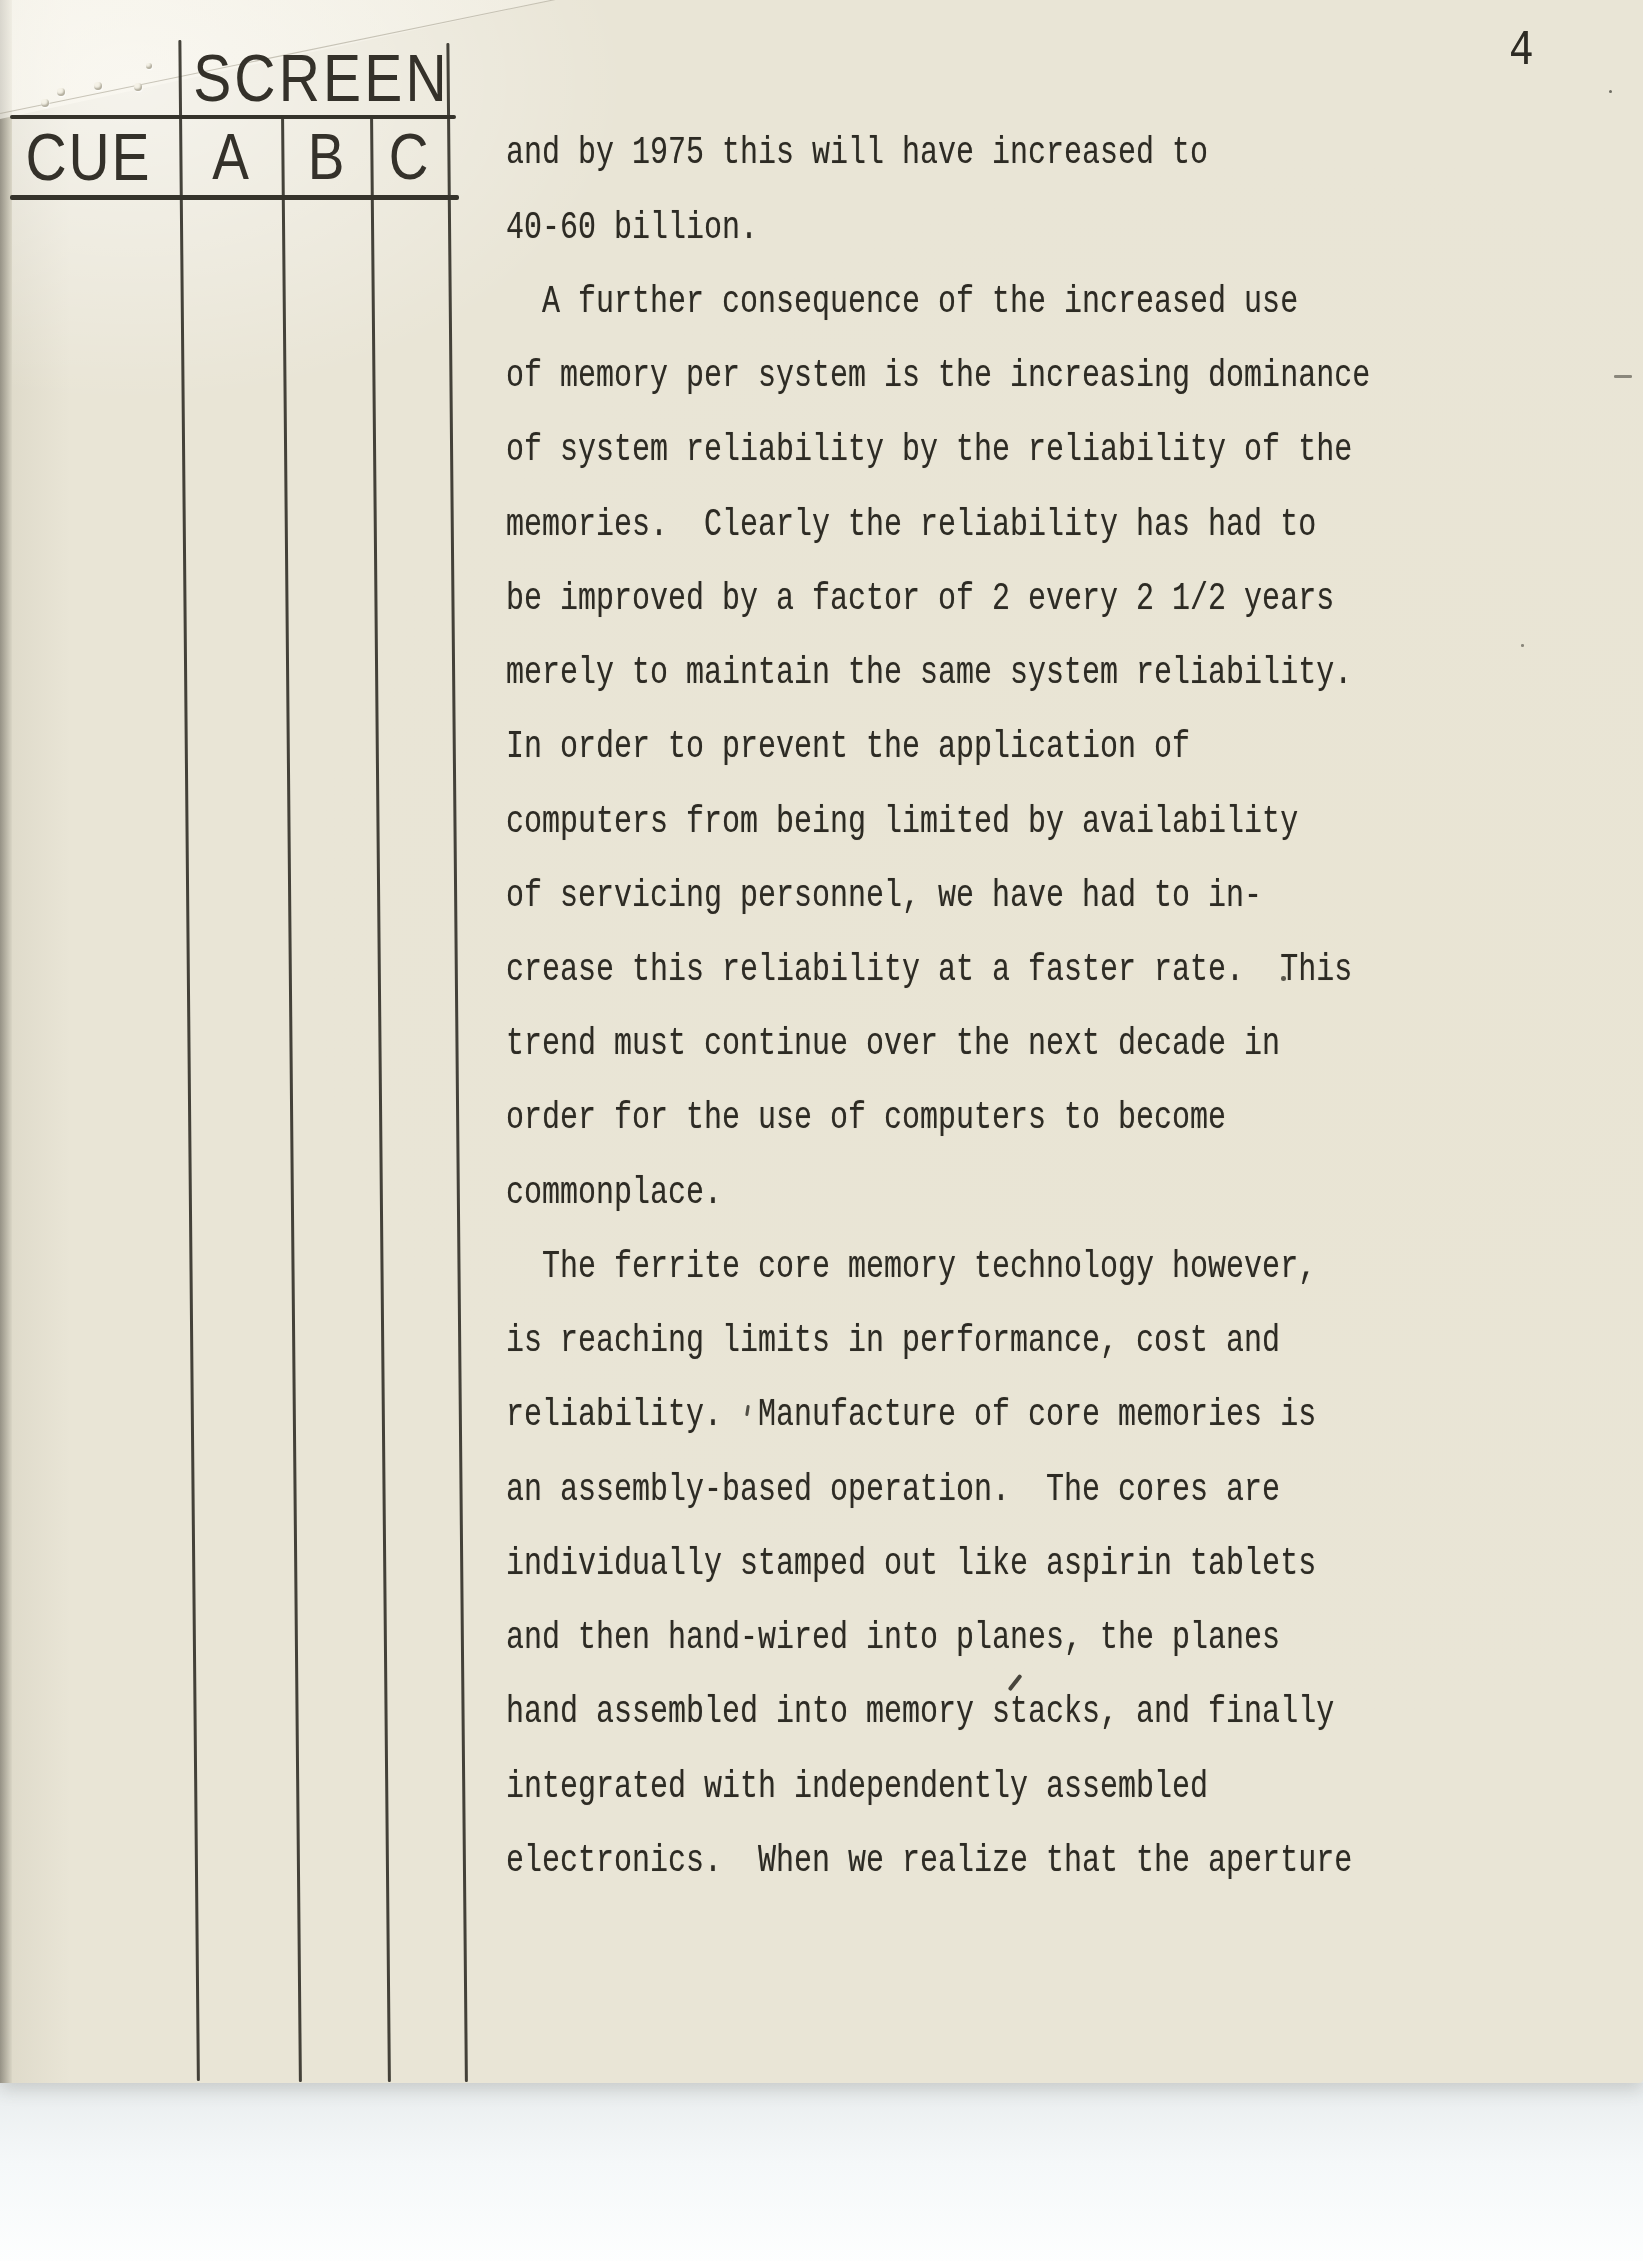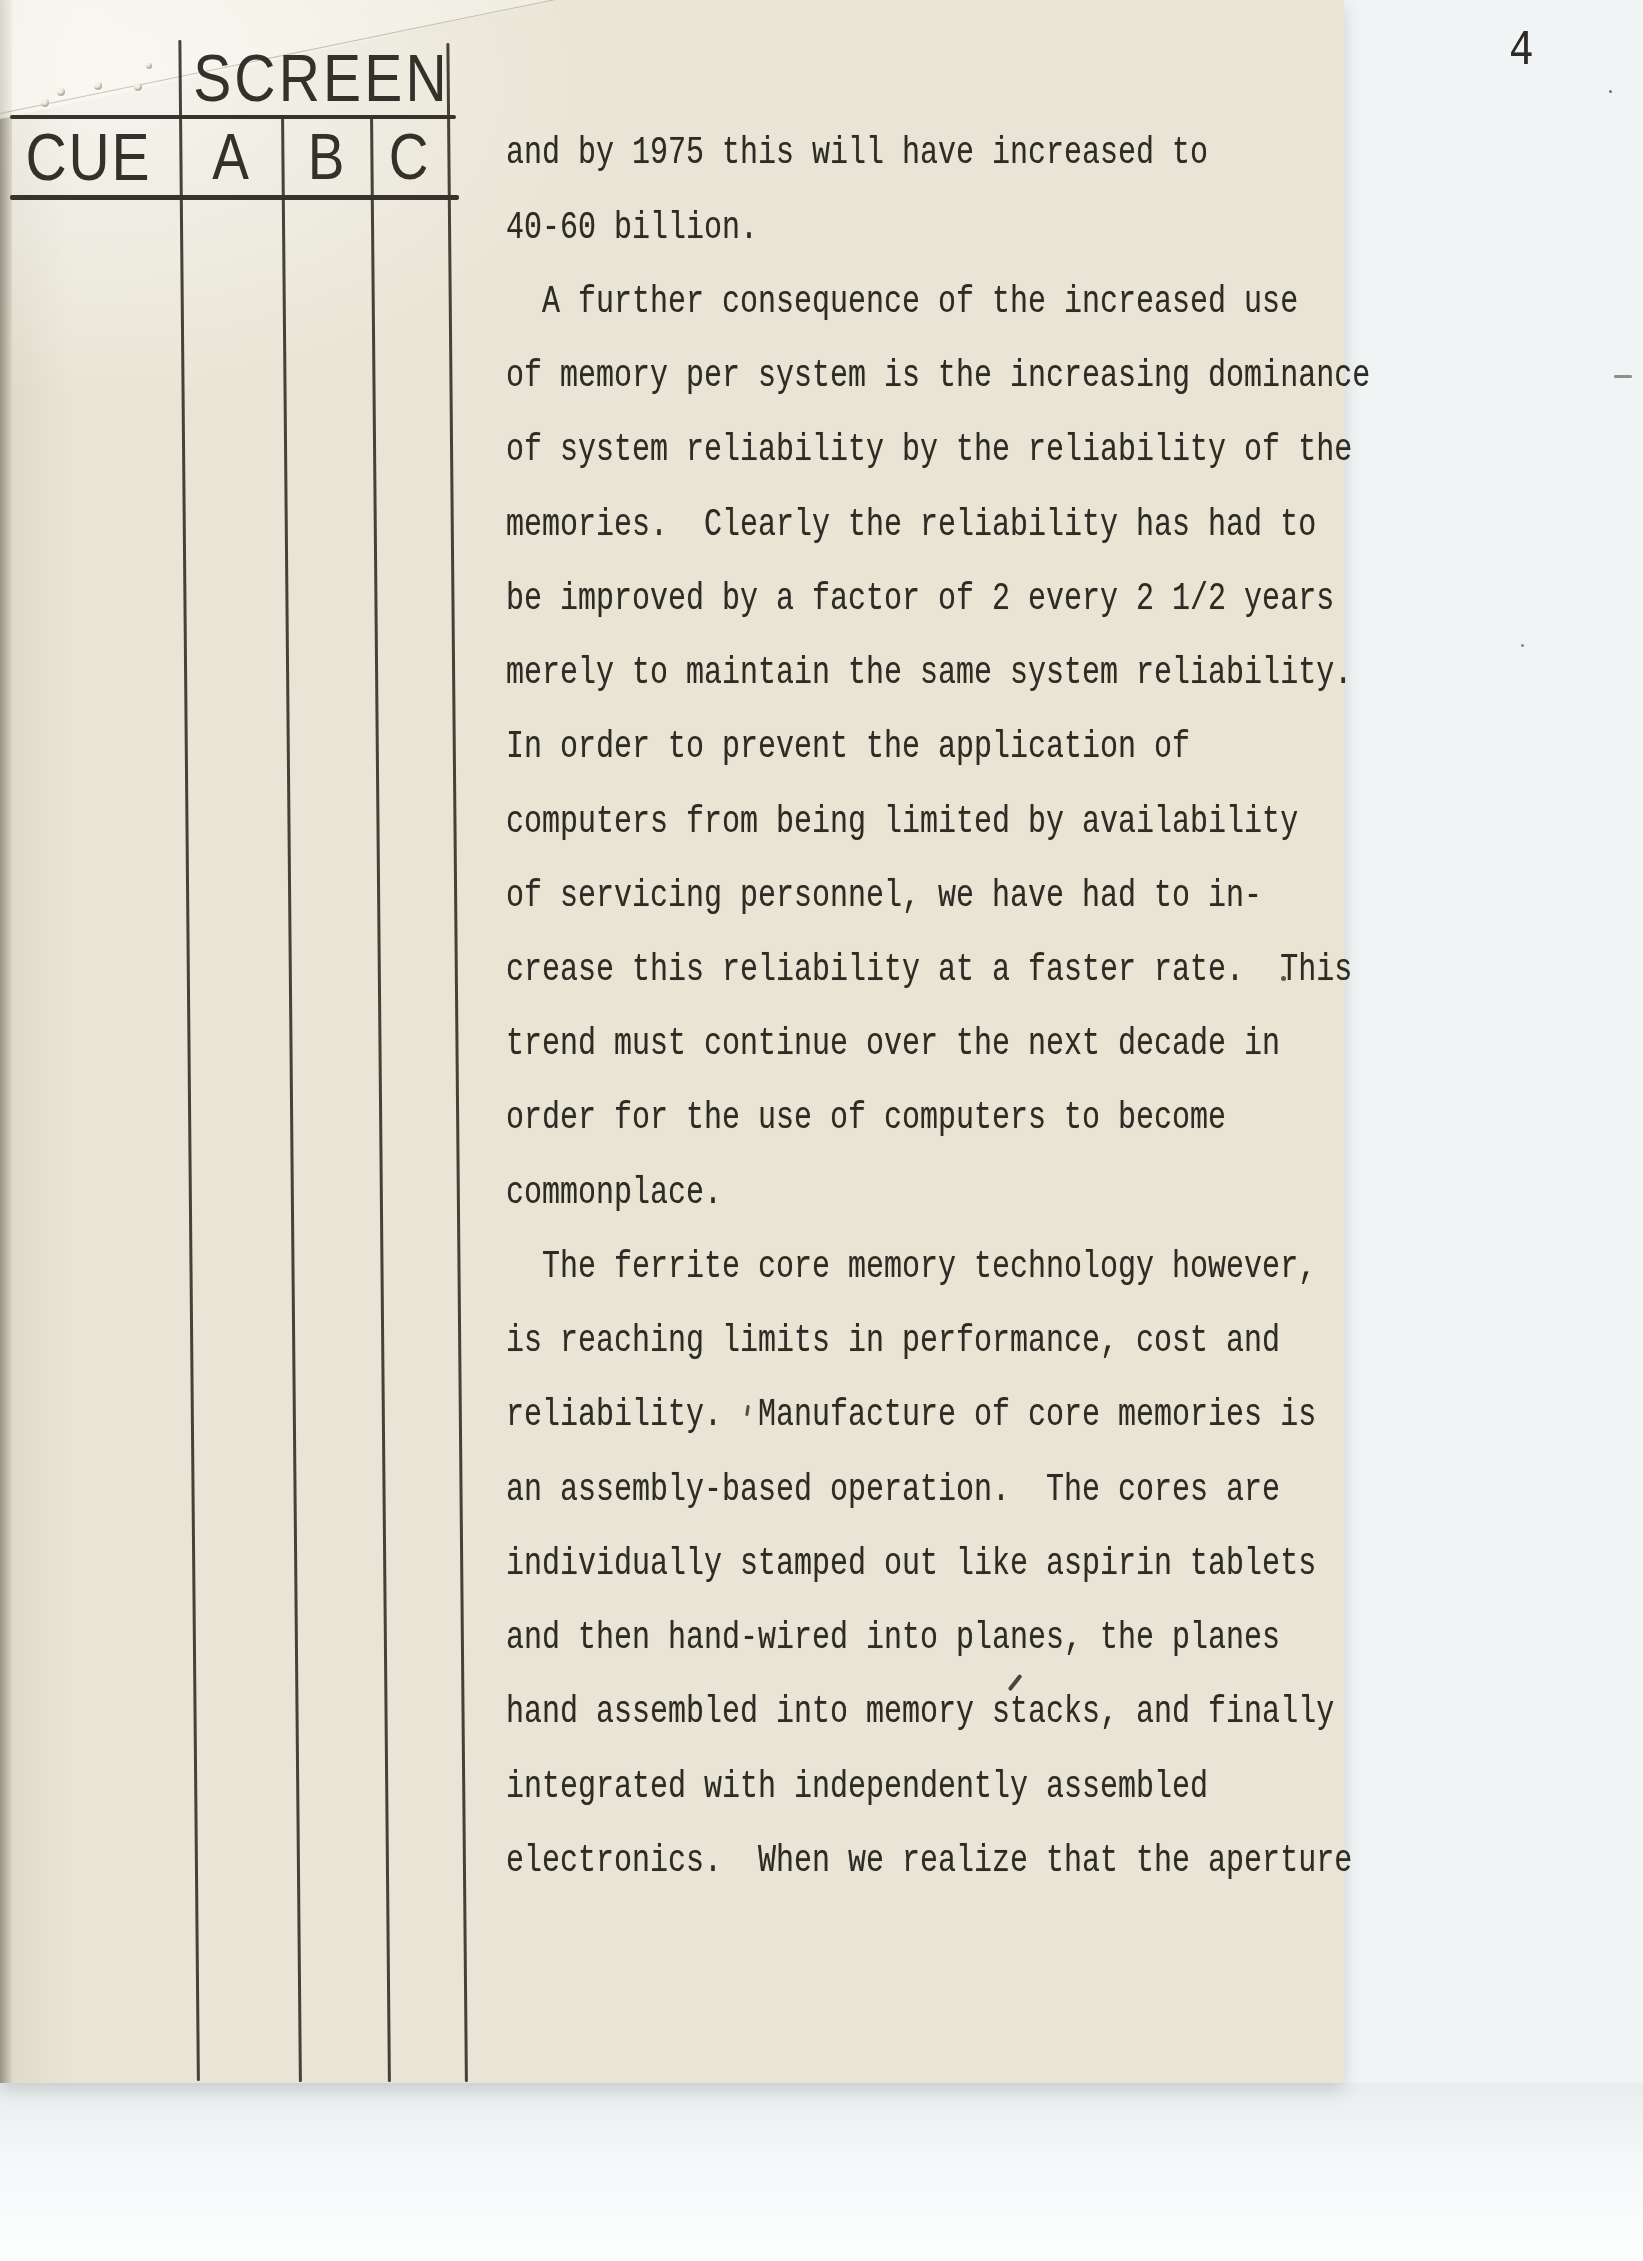--- a/index.html
+++ b/index.html
@@ -8,21 +8,21 @@
   }
   *{margin:0;padding:0;box-sizing:border-box;}
   body{background:#ffffff;font-family:"Liberation Sans",sans-serif;}
   .screenshot{position:relative;width:1643px;height:2261px;overflow:hidden;background:var(--scanner-background);}
 
   
   .scanner-strip{position:absolute;left:0;top:2083px;width:1643px;height:179px;
     background:linear-gradient(to bottom,#e9edee,#f5f8f9 45%,#fdfefe);}
 
   
-  .paper{position:absolute;left:0;top:0;width:1344px;height:2083px;
+  .paper{position:absolute;left:0;top:0;width:1643px;height:2083px;
     background:
       radial-gradient(902px 580px at 8% 4%, rgba(255,255,255,.55), rgba(255,255,255,0) 55%),
       radial-gradient(1418px 1095px at 80% 45%, rgba(233,228,210,.55), rgba(233,228,210,0) 72%),
       linear-gradient(to right, rgba(140,132,108,.13), rgba(140,132,108,0) 71px),
       var(--paper);
     box-shadow:0 6.4px 17px rgba(70,70,60,.20);
     border-radius:0 0 3.9px 1.9px;}
   .scan-edge{position:absolute;left:0;top:0;width:11.6px;height:2083px;
     background:linear-gradient(to right,#8e8a7e,#b7b3a4 55%,#d9d5c5);opacity:.9;}
 

